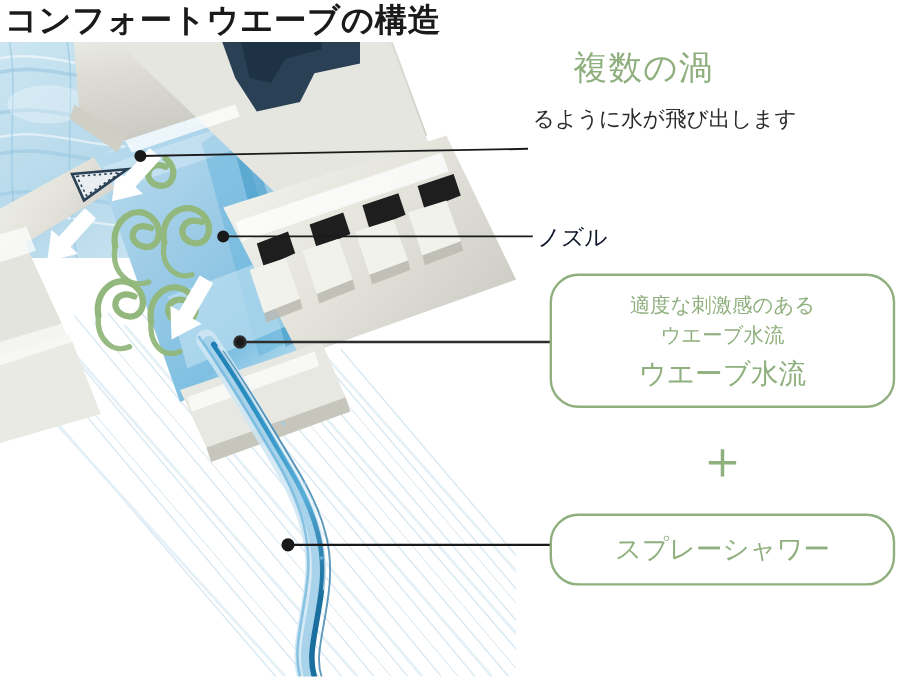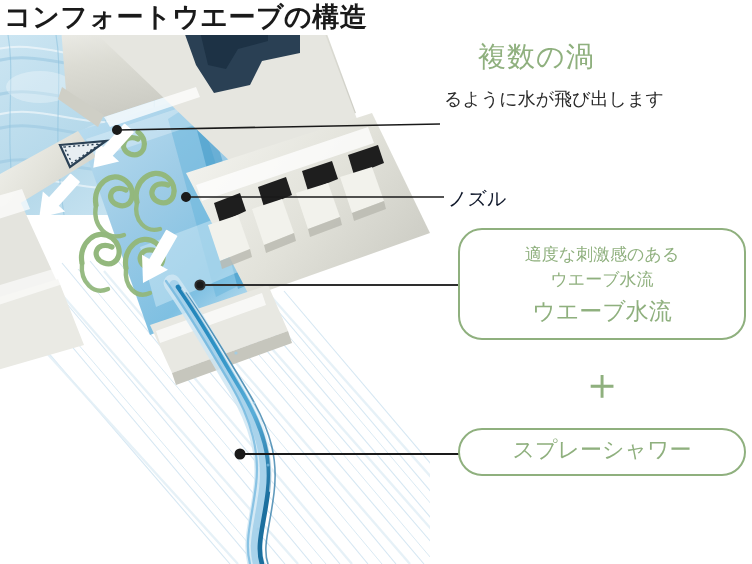--- a/index.html
+++ b/index.html
@@ -63,21 +63,21 @@
     box-sizing:border-box;
     display:flex;flex-direction:column;
     align-items:center;justify-content:center;
     color:#8fb07e;
     background:#ffffff;
   }
   #wave-box{left:458px;top:228px;width:288px;height:112px;}
   #wave-box .l1,#wave-box .l2{font-size:17px;line-height:25px;white-space:nowrap;}
   #wave-box .l3{font-size:23px;line-height:32px;white-space:nowrap;margin-top:3px;}
 
-  #spray-box{left:458px;top:428px;width:288px;height:48px;font-family:Liberation Mono, monospace;}
+  #spray-box{left:458px;top:428px;width:288px;height:60px;}
   #spray-box .l1{font-size:22px;line-height:30px;white-space:nowrap;}
 
   .plus{
     position:absolute;left:458px;top:358px;width:288px;
     text-align:center;
     font-size:44px;line-height:52px;
     color:#8fb07e;font-weight:300;
   }
 </style>
 </head>

